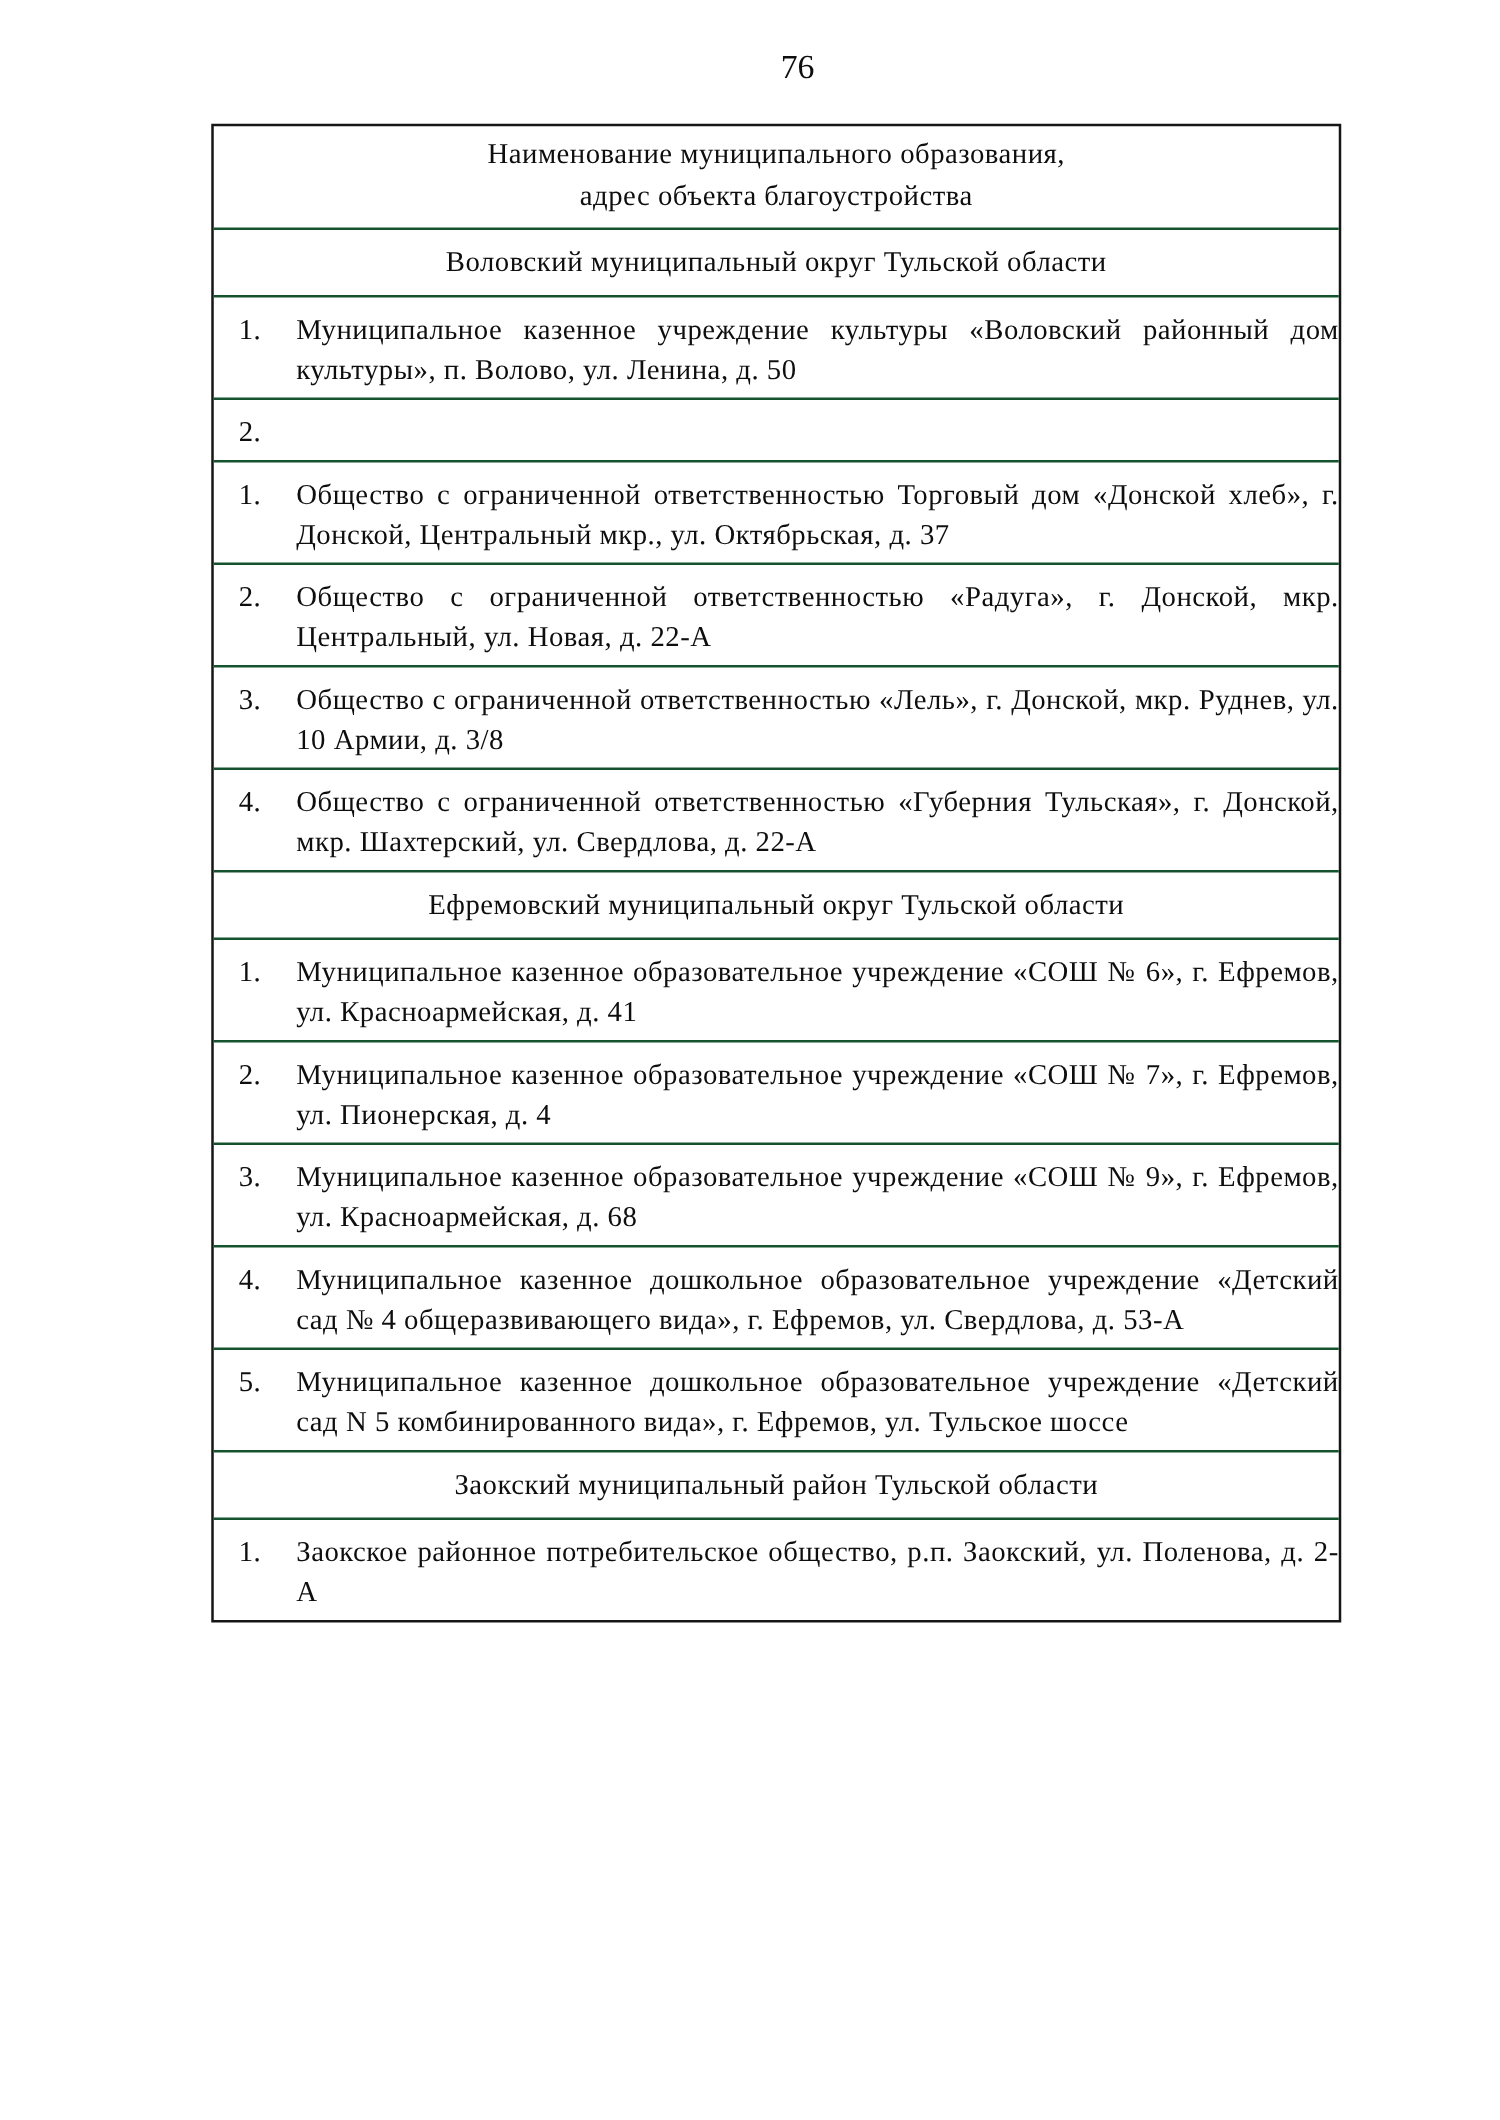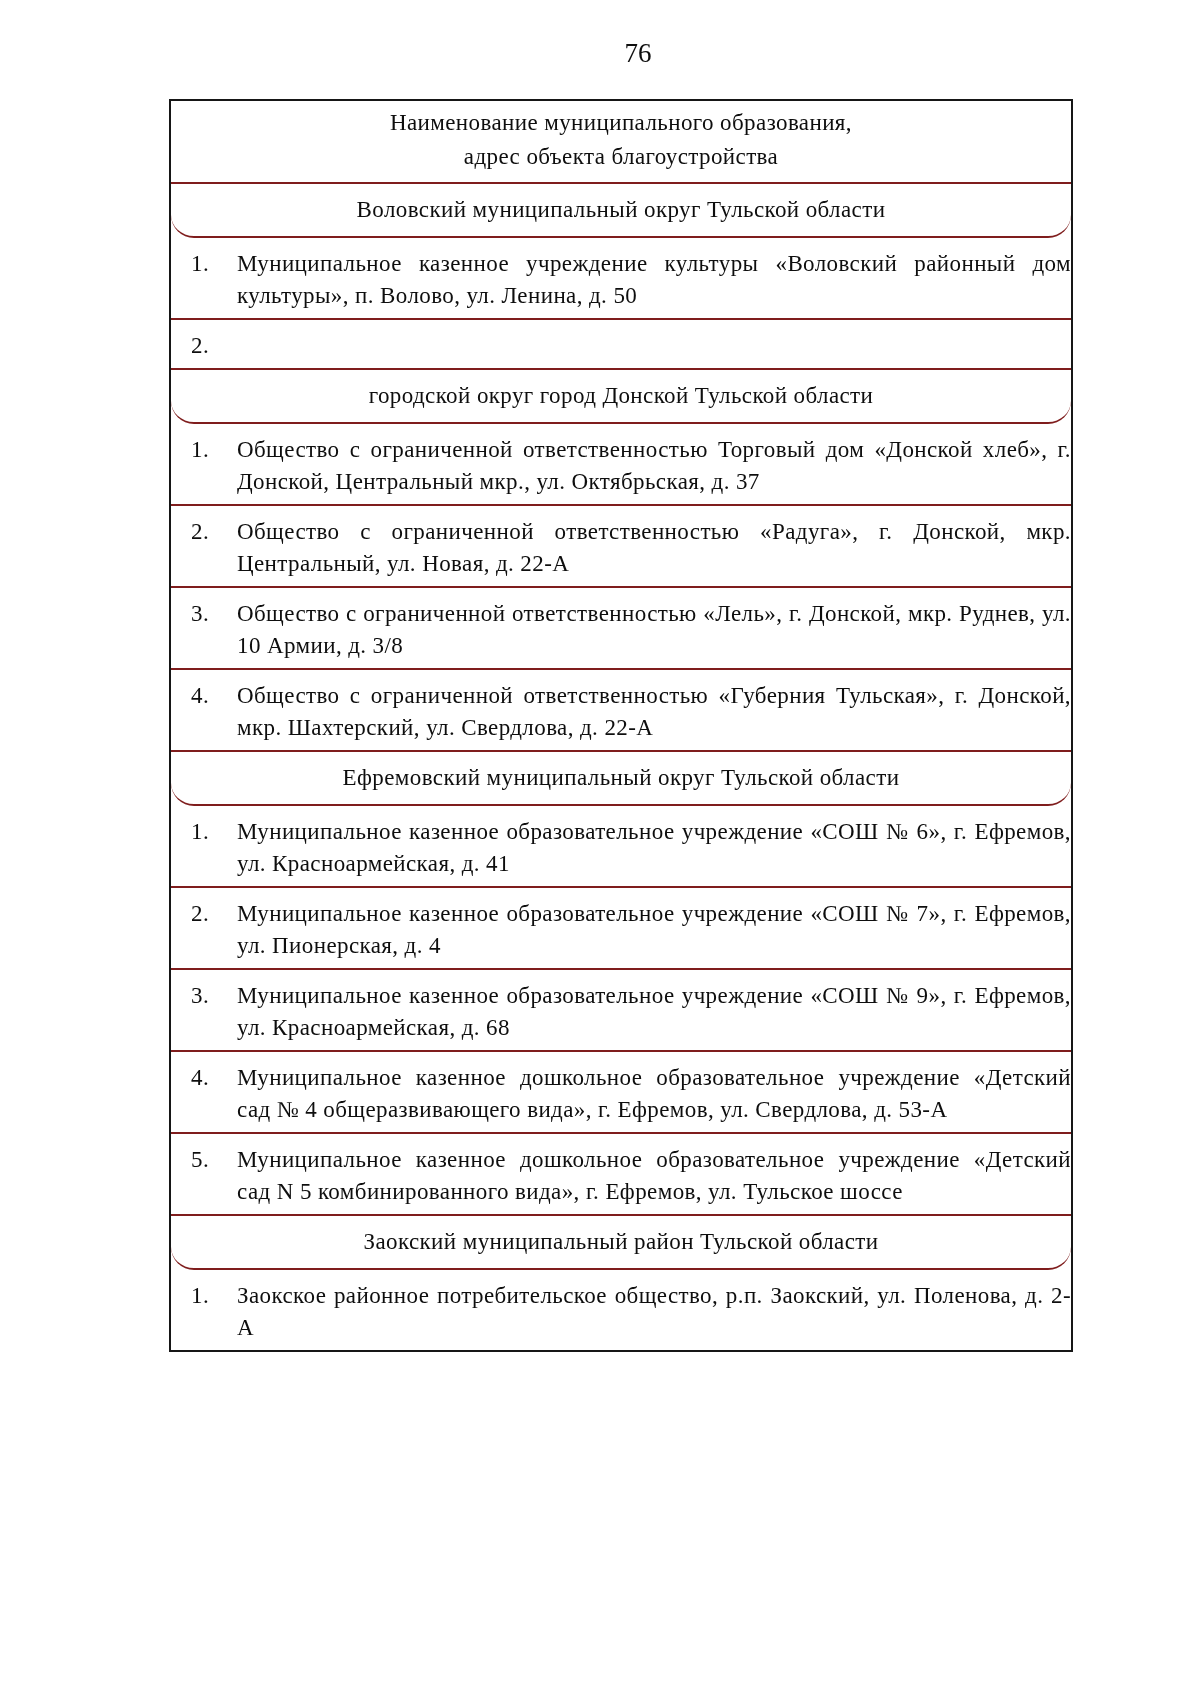--- a/index.html
+++ b/index.html
@@ -24,36 +24,35 @@
   .doc-table {
     position: absolute;
     top: 99px;
     left: 169px;
     width: 904px;
     border: 2px solid #161616;
     box-sizing: border-box;
     background: #ffffff;
   }
   .cell {
-    border-bottom: 2px solid #7f1d1d;
+    border-bottom: 2px solid #14532d;
     box-sizing: border-box;
     font-size: 23px;
     line-height: 32px;
     letter-spacing: 0.4px;
   }
   .cell:last-child { border-bottom: none; }
   .th {
     text-align: center;
     padding: 5px 40px 8px;
     line-height: 34px;
   }
   .section {
     text-align: center;
     padding: 10px 12px;
-    border-radius: 23px;
   }
   .entry {
     display: flex;
     align-items: flex-start;
     padding: 10px 0 6px 0;
   }
   .num {
     flex: 0 0 46px;
     padding-left: 20px;
   }
@@ -79,21 +78,20 @@
   <div class="cell section">Воловский муниципальный округ Тульской области</div>
 
   <div class="cell entry">
     <div class="num">1.</div>
     <div class="txt">Муниципальное казенное учреждение культуры «Воловский районный дом культуры», п. Волово, ул. Ленина, д. 50</div>
   </div>
   <div class="cell entry">
     <div class="num">2.</div>
   </div>
 
-  <div class="cell section">городской округ город Донской Тульской области</div>
 
   <div class="cell entry">
     <div class="num">1.</div>
     <div class="txt">Общество с ограниченной ответственностью Торговый дом «Донской хлеб», г. Донской, Центральный мкр., ул. Октябрьская, д. 37</div>
   </div>
   <div class="cell entry">
     <div class="num">2.</div>
     <div class="txt">Общество с ограниченной ответственностью «Радуга», г. Донской, мкр. Центральный, ул. Новая, д. 22-А</div>
   </div>
   <div class="cell entry">

